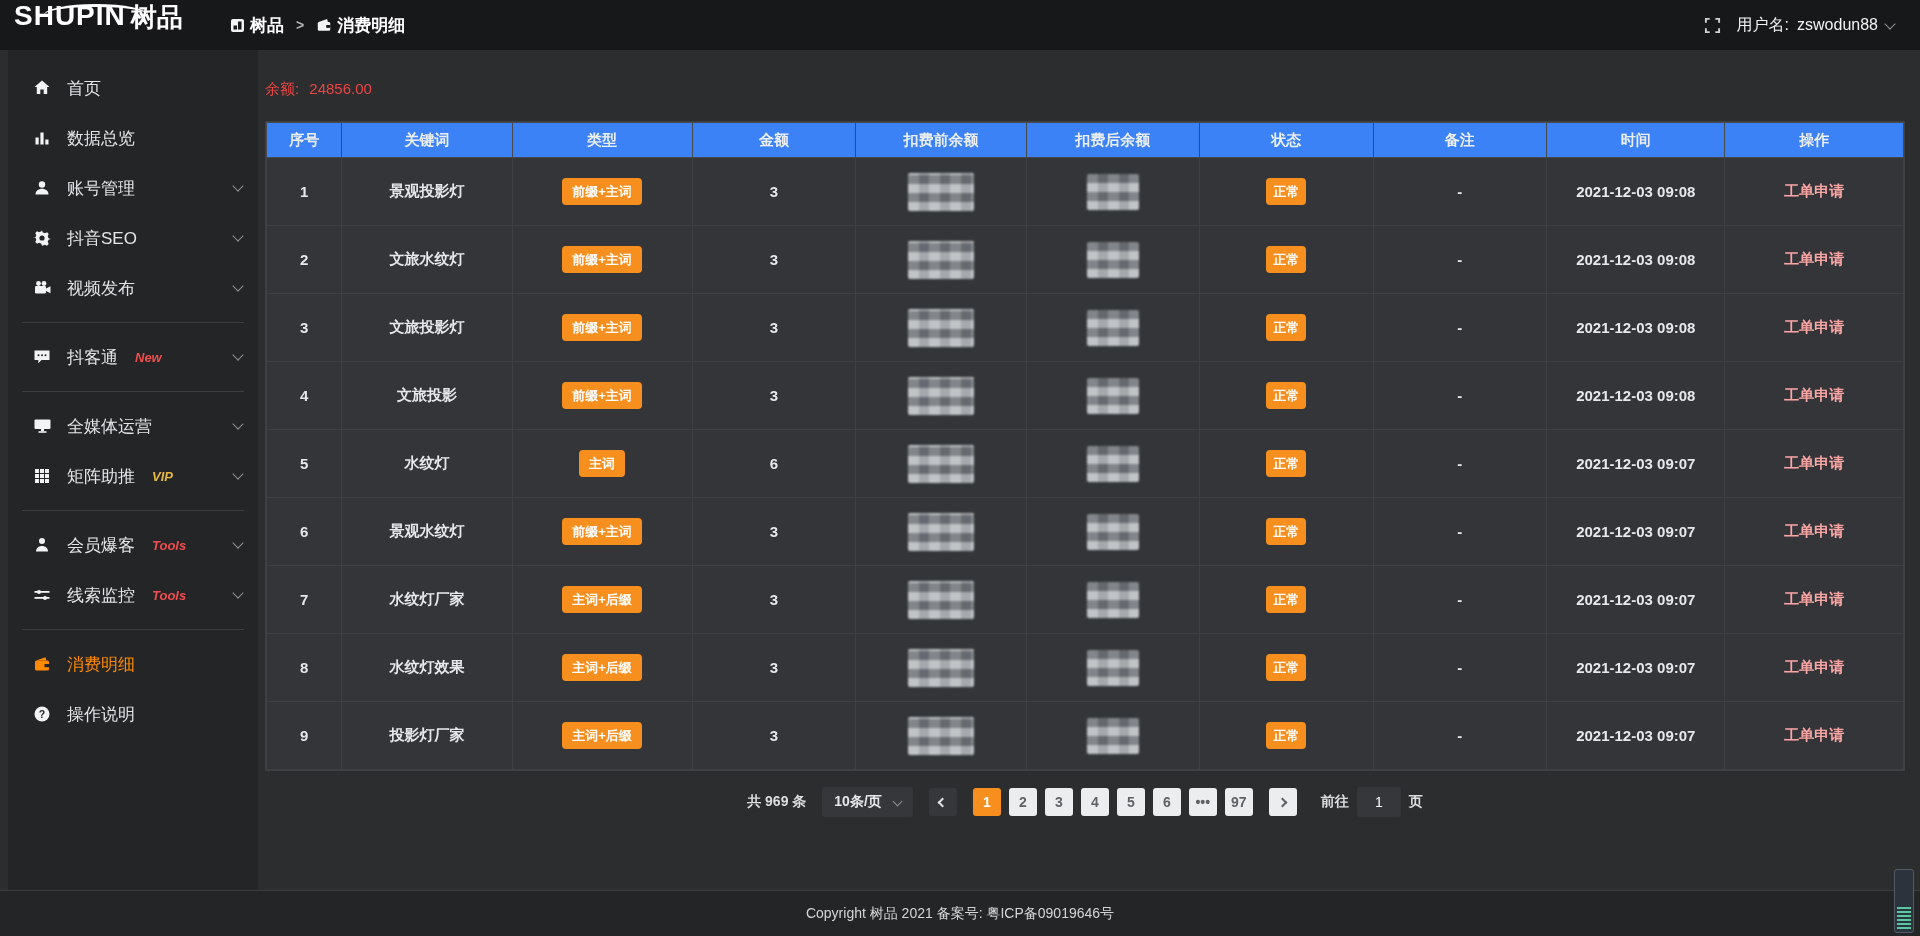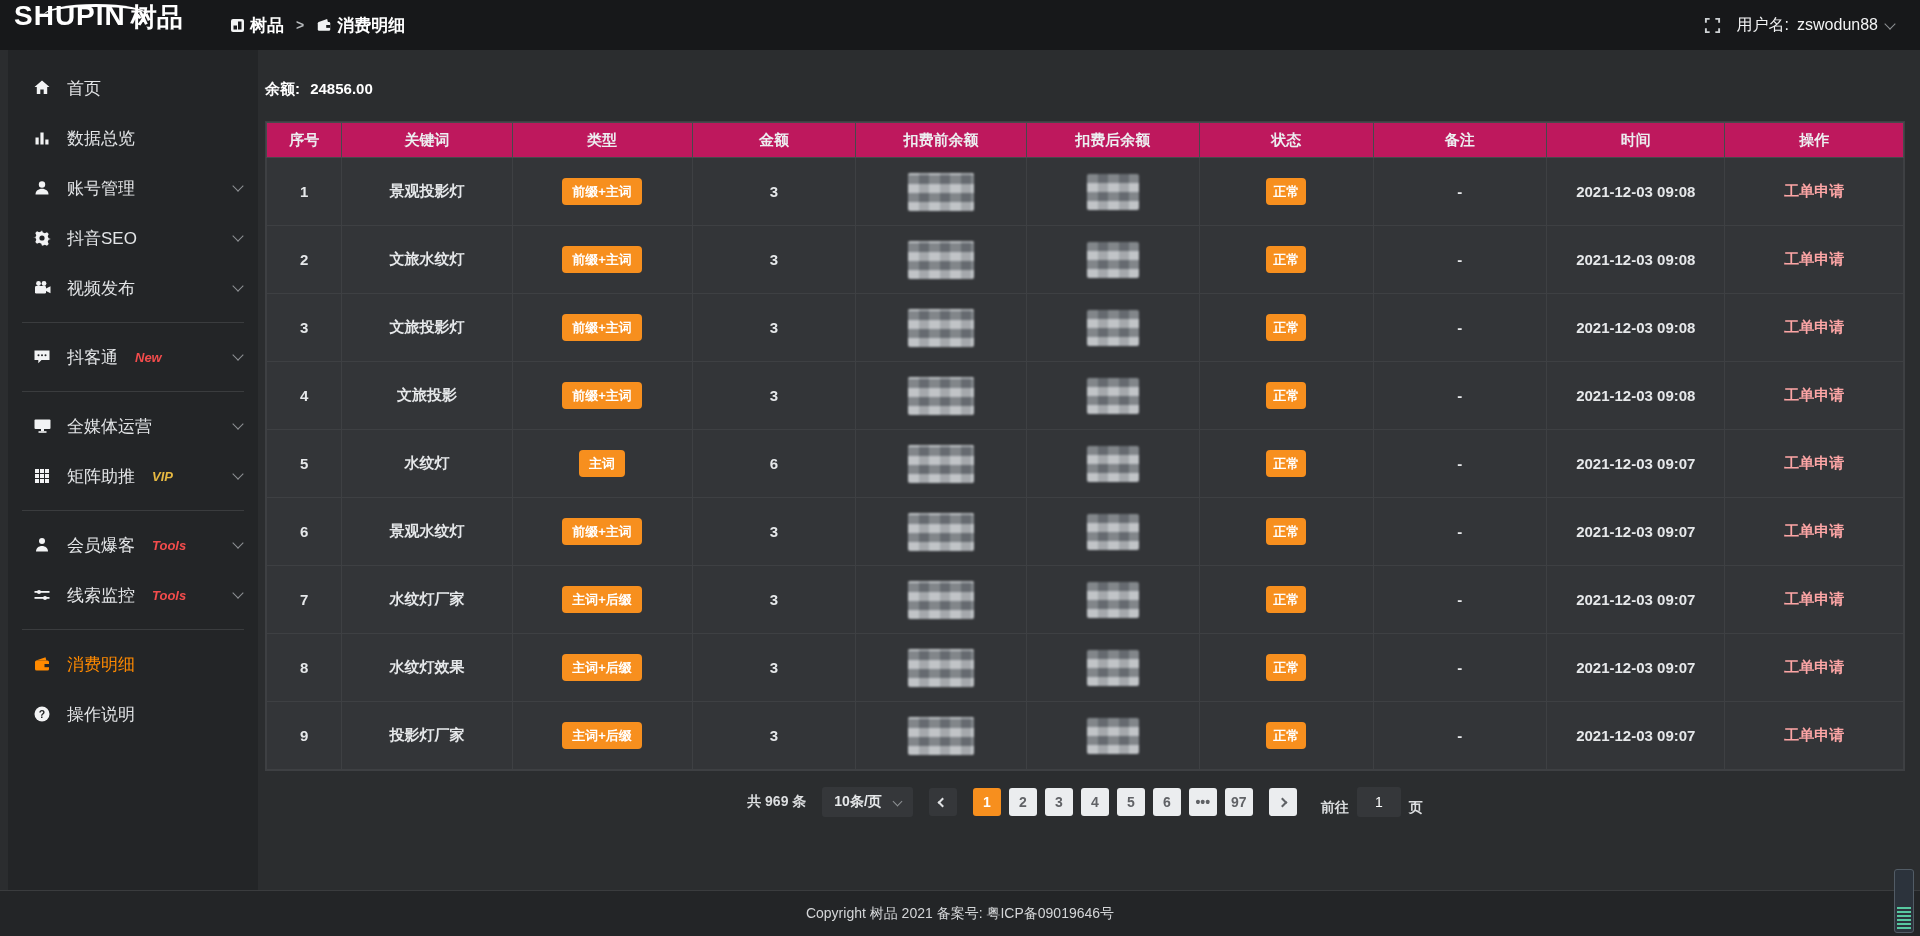--- a/index.html
+++ b/index.html
@@ -41,27 +41,27 @@
   .tag-gold { color:#e7b942; }
   .chev {
     display:inline-block; width:8px; height:8px;
     border-right:1.6px solid #8e9194; border-bottom:1.6px solid #8e9194;
     transform:rotate(45deg); margin-left:auto; margin-top:-4px;
   }
   .menu-divider { height:1px; background:#3a3c3e; margin:10px 14px; }
 
   
   .main { position:absolute; left:250px; top:50px; right:0; bottom:46px; }
-  .balance { padding:30px 15px 0 15px; font-size:15px; font-weight:bold; color:#ffffff; }
+  .balance { padding:30px 15px 0 15px; font-size:15px; font-weight:normal; color:#ef4444; }
   .balance-value { margin-left:6px; }
 
   .table-wrap { margin:22px 15px 0 15px; background:#333538; border:1px solid #3e4043; }
   table { width:100%; border-collapse:collapse; table-layout:fixed; }
   thead th {
-    background:#be185d; height:35px; font-size:15px; font-weight:bold; color:#eceef0;
+    background:#3b82f6; height:35px; font-size:15px; font-weight:bold; color:#eceef0;
     border:1px solid #47494c; text-align:center;
   }
   tbody td {
     height:68px; text-align:center; font-size:15px; font-weight:600; color:#e6e8ea;
     border:1px solid #3e4043; background:#333538;
   }
   .badge {
     display:inline-block; background:#f78f1e; color:#fff; font-size:13px; font-weight:bold;
     padding:6px 10px; border-radius:4px; line-height:1.2;
   }
@@ -90,21 +90,21 @@
   .page-btn {
     min-width:28px; height:28px; padding:0 4px; border-radius:3px; background:#ebedef; color:#606266;
     display:flex; align-items:center; justify-content:center; font-size:14px; font-weight:bold; cursor:pointer;
   }
   .page-btn.active { background:#f78f1e; color:#fff; }
   .page-btn.nav-dark { background:#35373a; }
   .pchev { display:inline-block; width:7px; height:7px; border-right:2px solid #5f6266; border-bottom:2px solid #5f6266; }
   .pchev.left { transform:rotate(135deg); border-color:#dfe1e3; }
   .pchev.right { transform:rotate(-45deg); }
   .pages-row { display:flex; align-items:center; gap:8px; }
-  .goto-box { display:flex; align-items:flex-end; gap:8px; margin-left:8px; }
+  .goto-box { display:flex; align-items:center; gap:8px; margin-left:8px; }
   .goto-input {
     width:44px; height:30px; background:#35373a; border:none; border-radius:3px;
     color:#fff; text-align:center; font-size:14px; font-family:"Liberation Sans", sans-serif;
   }
 
   
   .footer {
     position:absolute; bottom:0; left:0; width:100%; height:46px;
     background:#232527; border-top:1px solid #3a3c3e;
     display:flex; align-items:center; justify-content:center;

